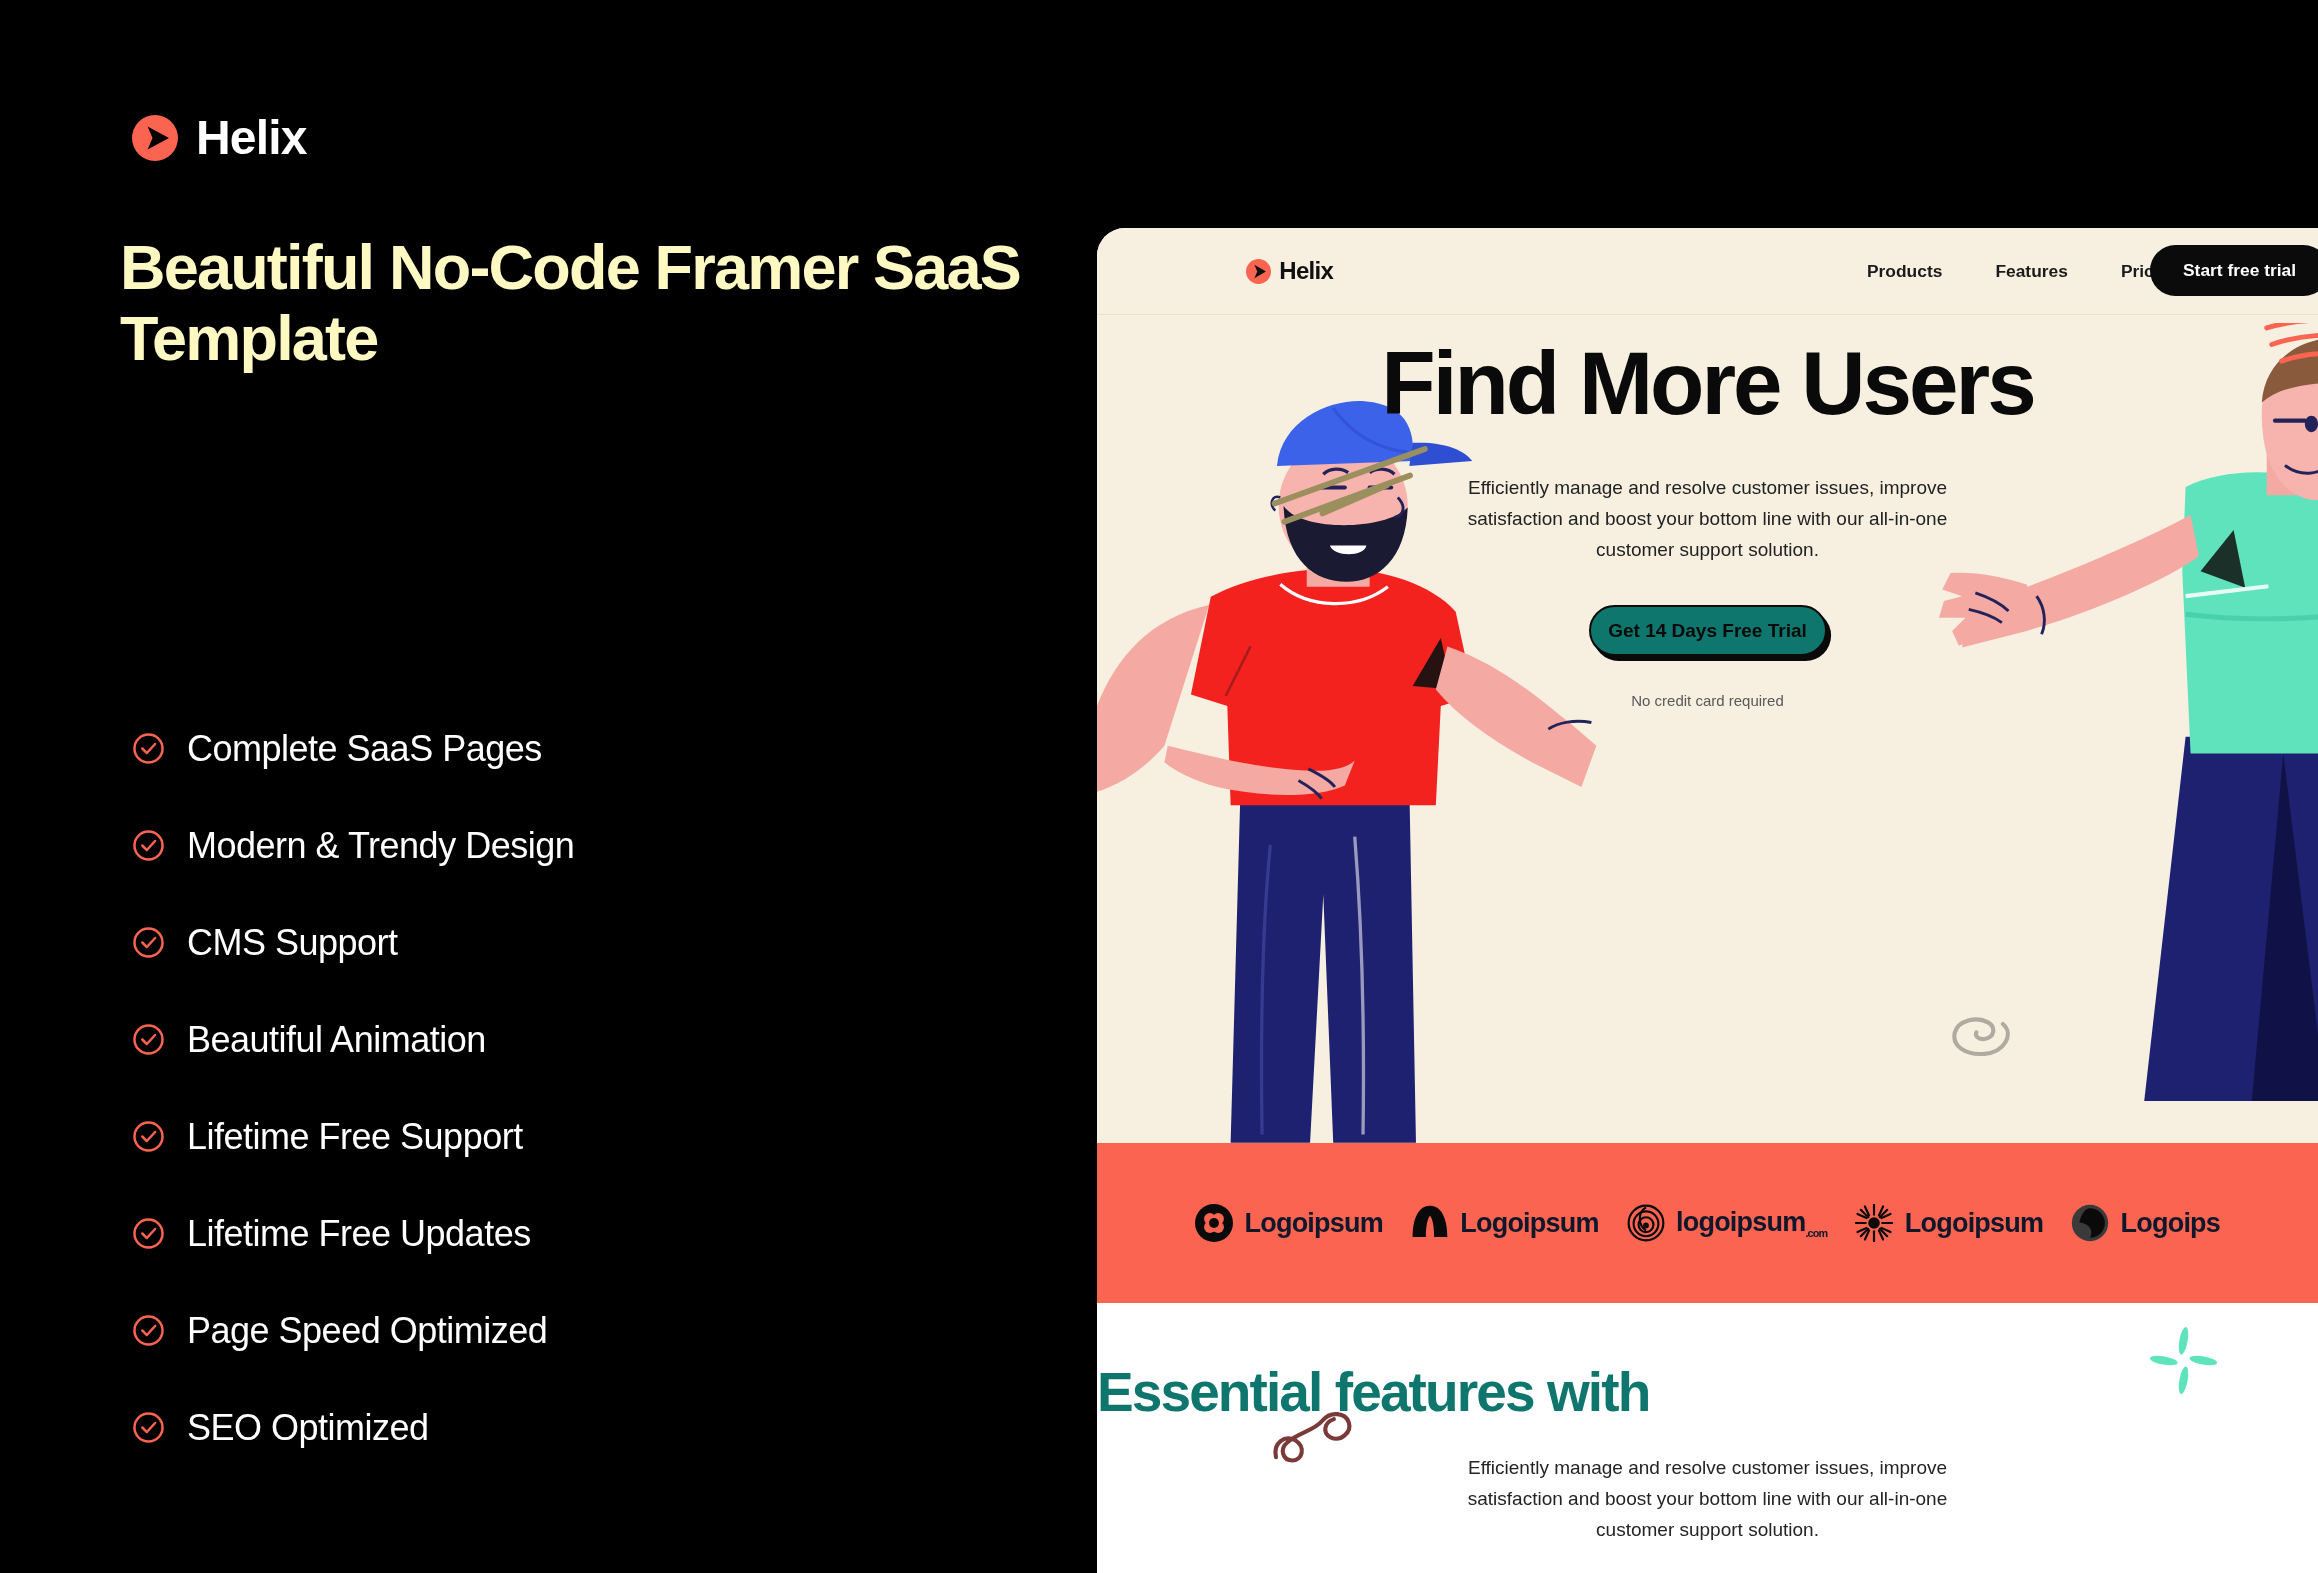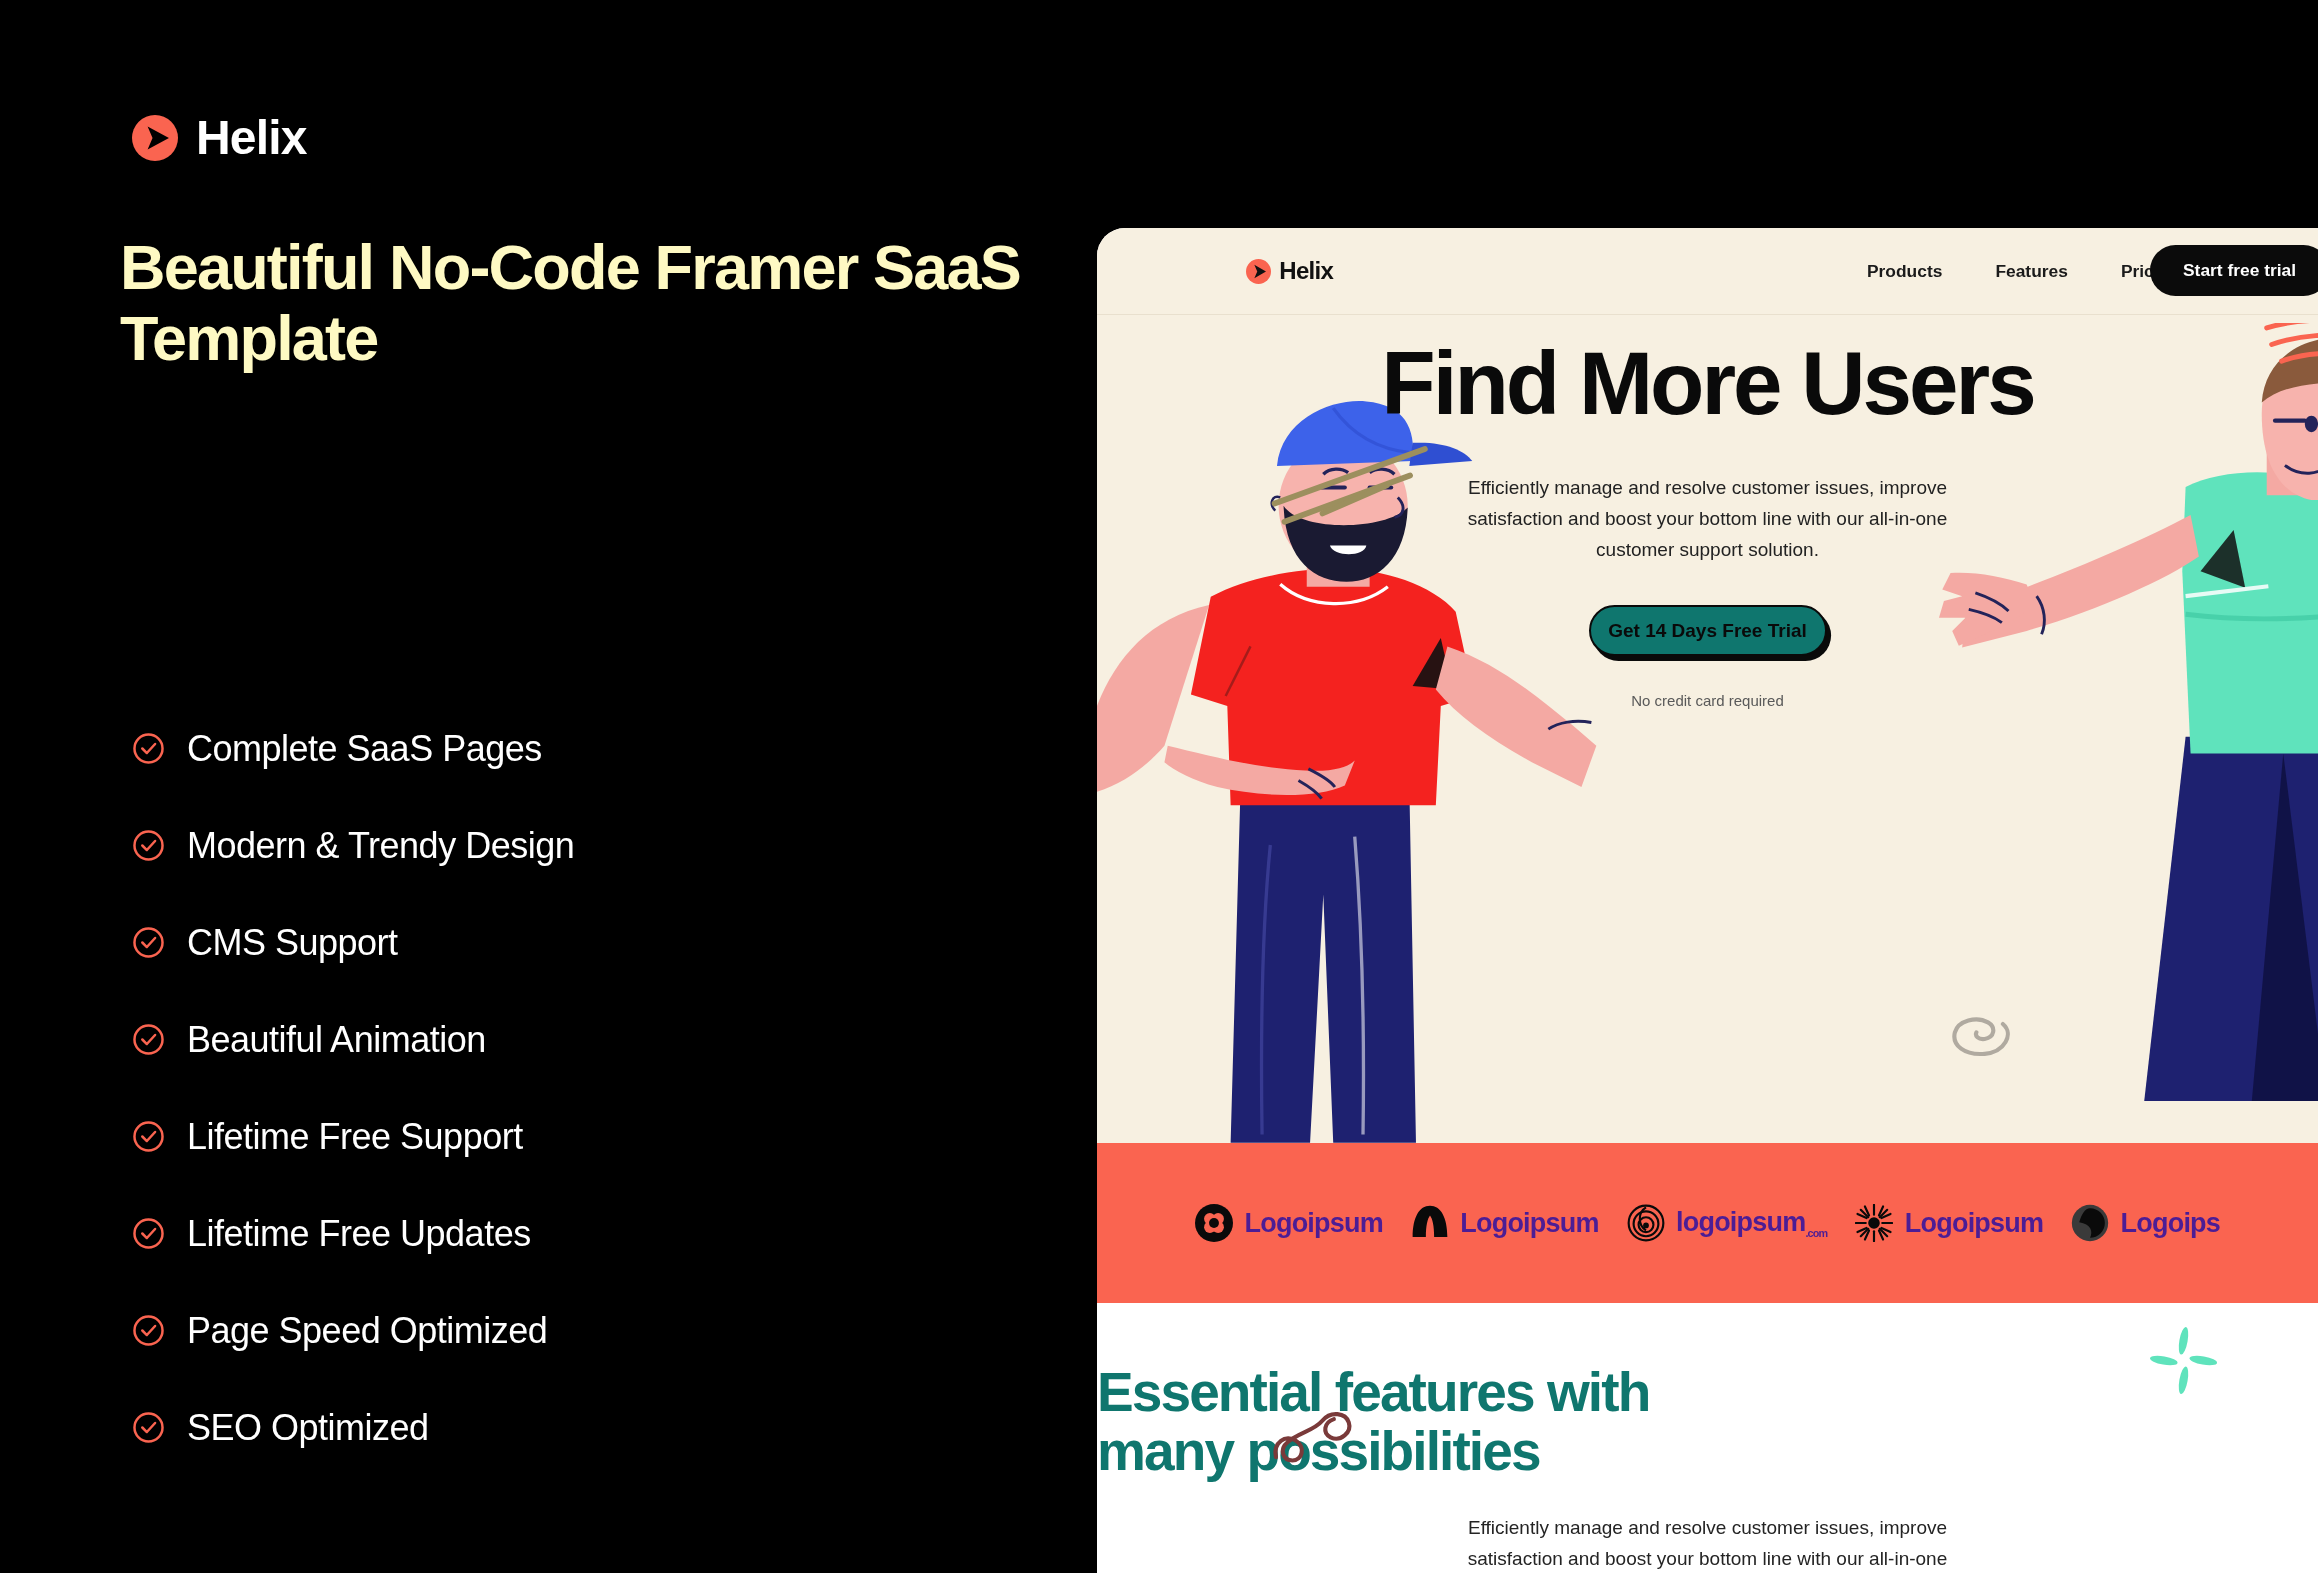--- a/index.html
+++ b/index.html
@@ -90,21 +90,21 @@
   .deco-spiral { left: 843px; top: 679px; width: 91px; height: 75px; z-index: 3; }
 
   
   .logo-band {
     height: 160px; background: #FA6450;
     display: flex; align-items: center; justify-content: space-between;
     padding: 0 98px; overflow: hidden;
   }
   .logo-item { display: flex; align-items: center; gap: 11.6px; flex: 0 0 auto; }
   .logo-mark { width: 38px; height: 38px; flex: 0 0 38px; }
-  .logo-word { font-size: 27px; font-weight: 800; color: #4c1d95; letter-spacing: -0.8px; white-space: nowrap; }
+  .logo-word { font-size: 27px; font-weight: 800; color: #0f172a; letter-spacing: -0.8px; white-space: nowrap; }
   .logo-word .dotcom { font-size: 10.8px; font-weight: 700; vertical-align: sub; }
 
   
   .features { position: relative; height: 356px; background: #ffffff; padding-top: 60px; }
   .feat-h2 {
     text-align: left; font-size: 55px; font-weight: 700;
     color: #0f766e; letter-spacing: -1.9px; line-height: 1.08;
   }
   .feat-sub {
     margin: 31px auto 0; width: 530px; text-align: center;
@@ -444,21 +444,20 @@
             <ellipse cx="48" cy="24" rx="5" ry="17" transform="rotate(10 48 24)"></ellipse>
             <ellipse cx="48" cy="72" rx="5" ry="17" transform="rotate(10 48 72)"></ellipse>
             <ellipse cx="24" cy="48" rx="17" ry="5" transform="rotate(10 24 48)"></ellipse>
             <ellipse cx="72" cy="48" rx="17" ry="5" transform="rotate(10 72 48)"></ellipse>
           </g>
         </svg>
       </span>
 
       <div class="feat-h2">
         <div>Essential features with</div>
-        <div>many possibilities</div>
       </div>
 
       <div class="feat-sub">Efficiently manage and resolve customer issues, improve satisfaction and boost your bottom line with our all-in-one customer support solution.</div>
     </div>
 
   </div>
 </div>
 
 
 </body></html>

